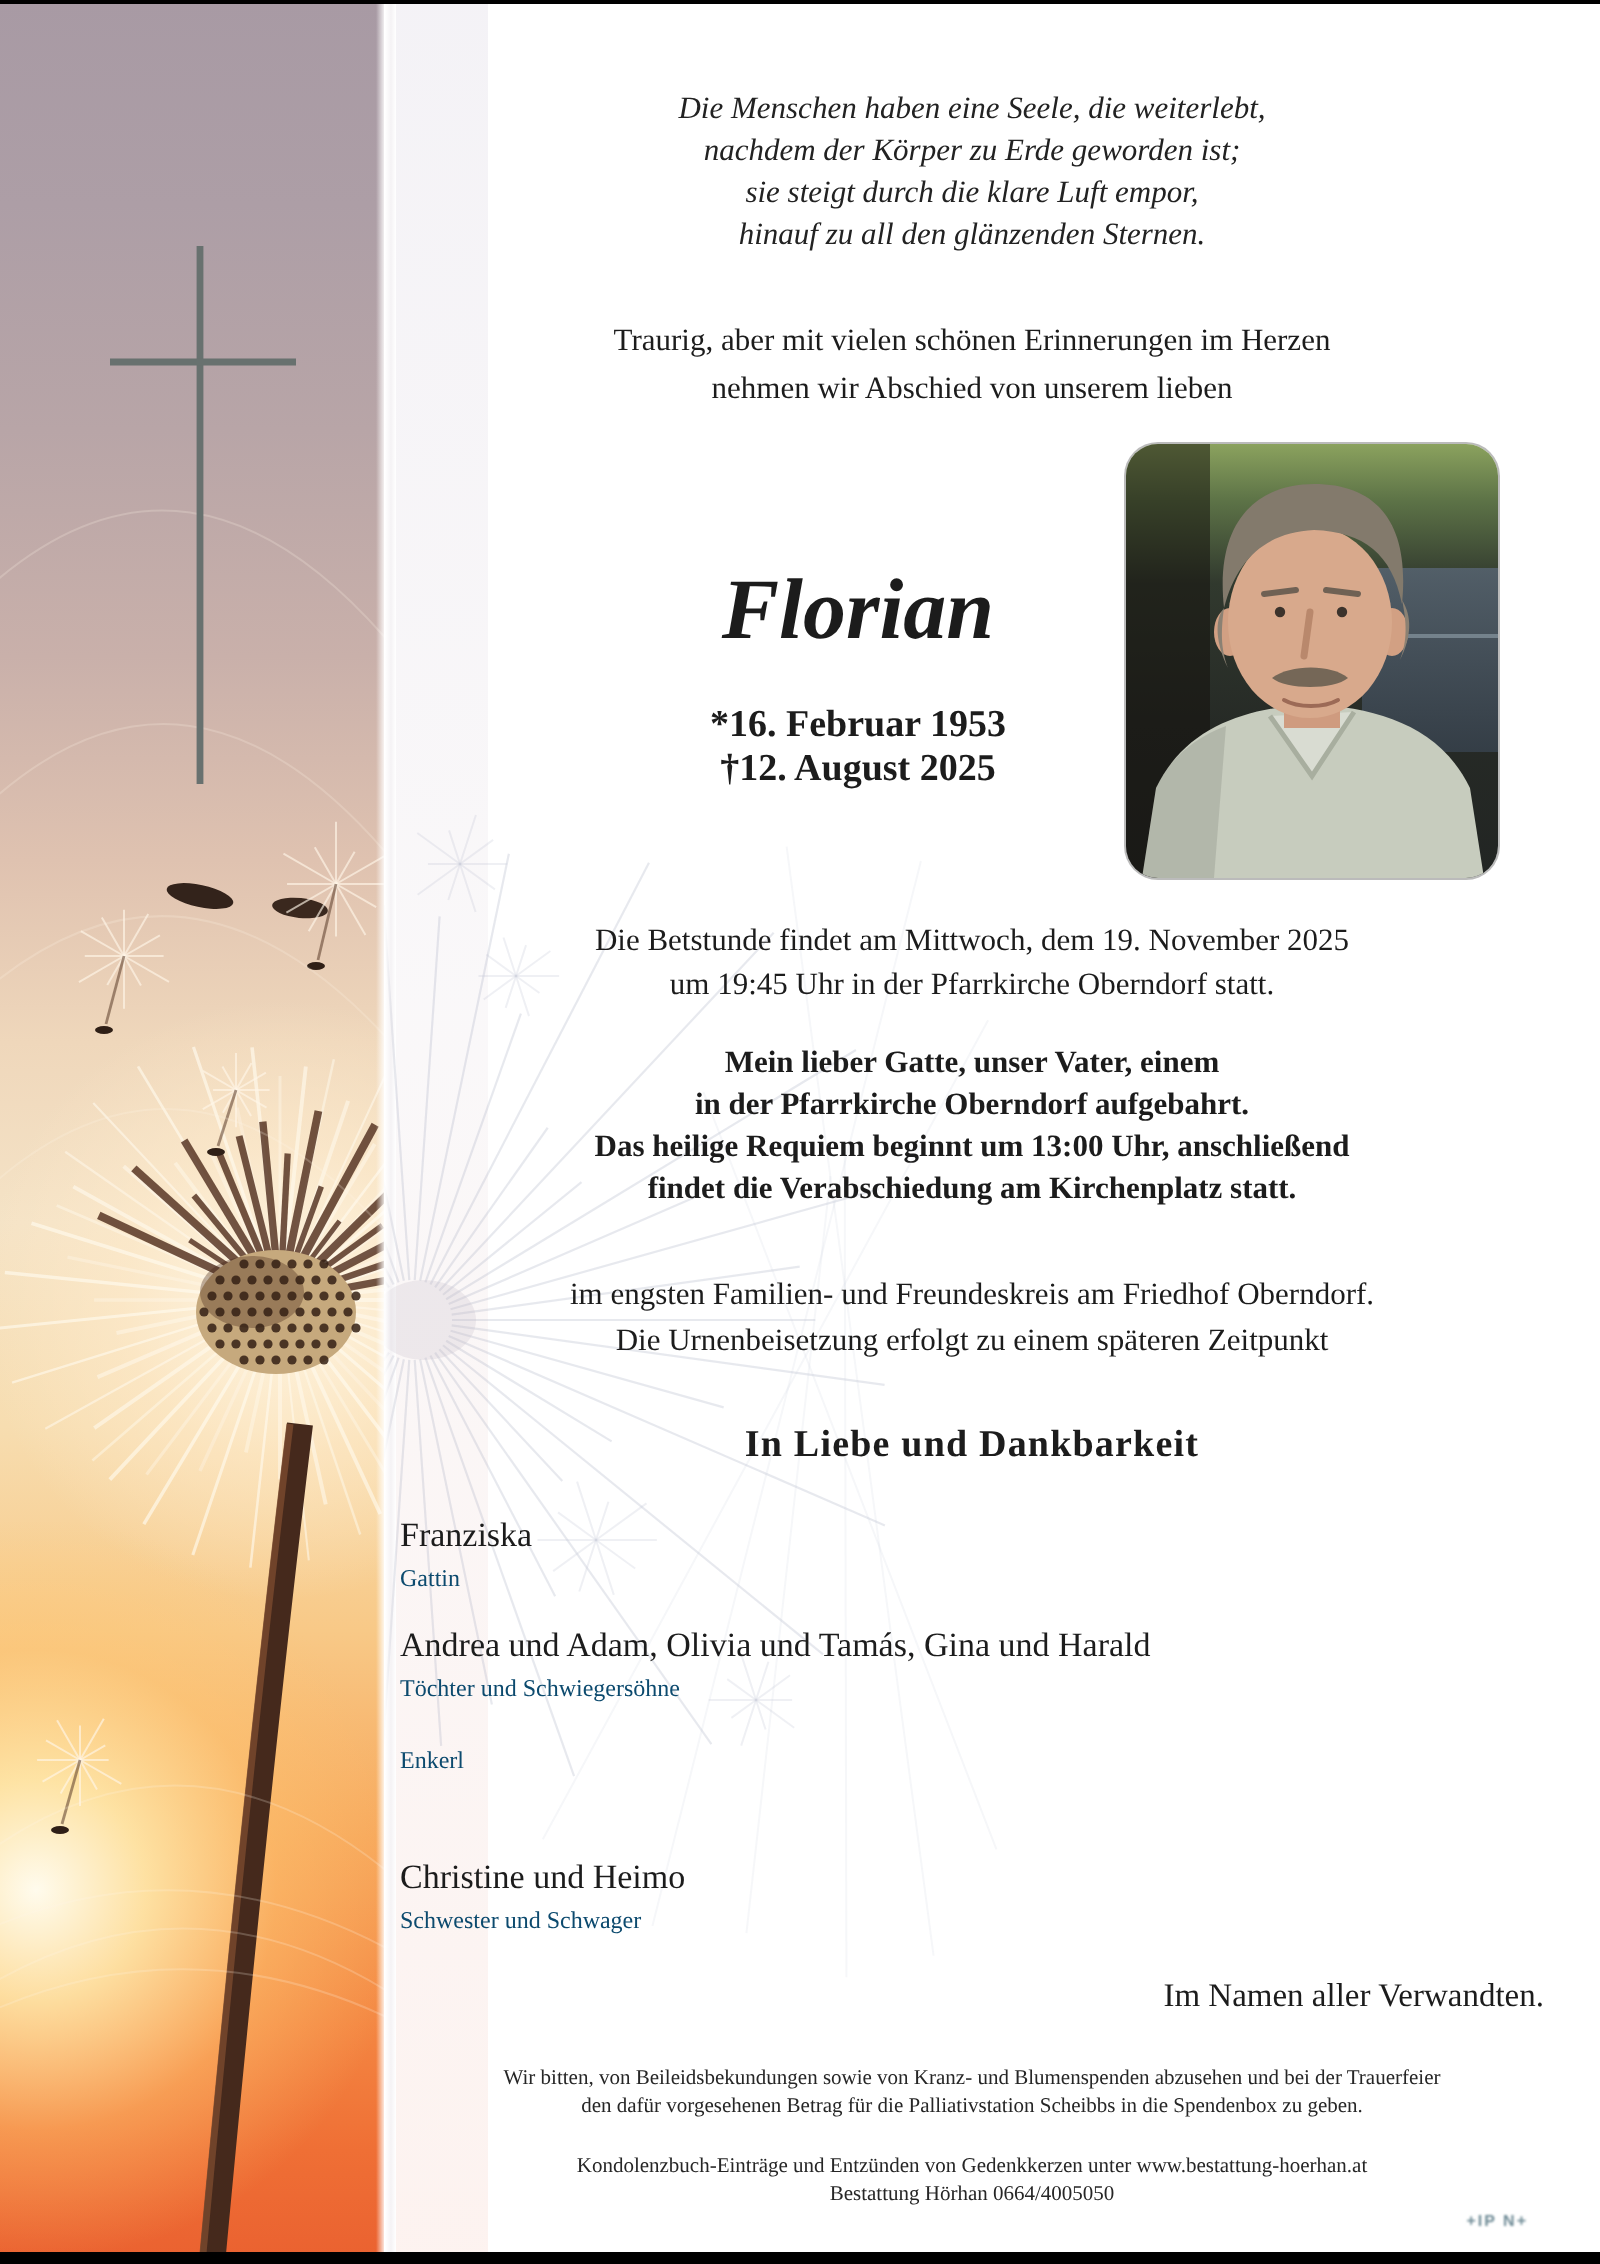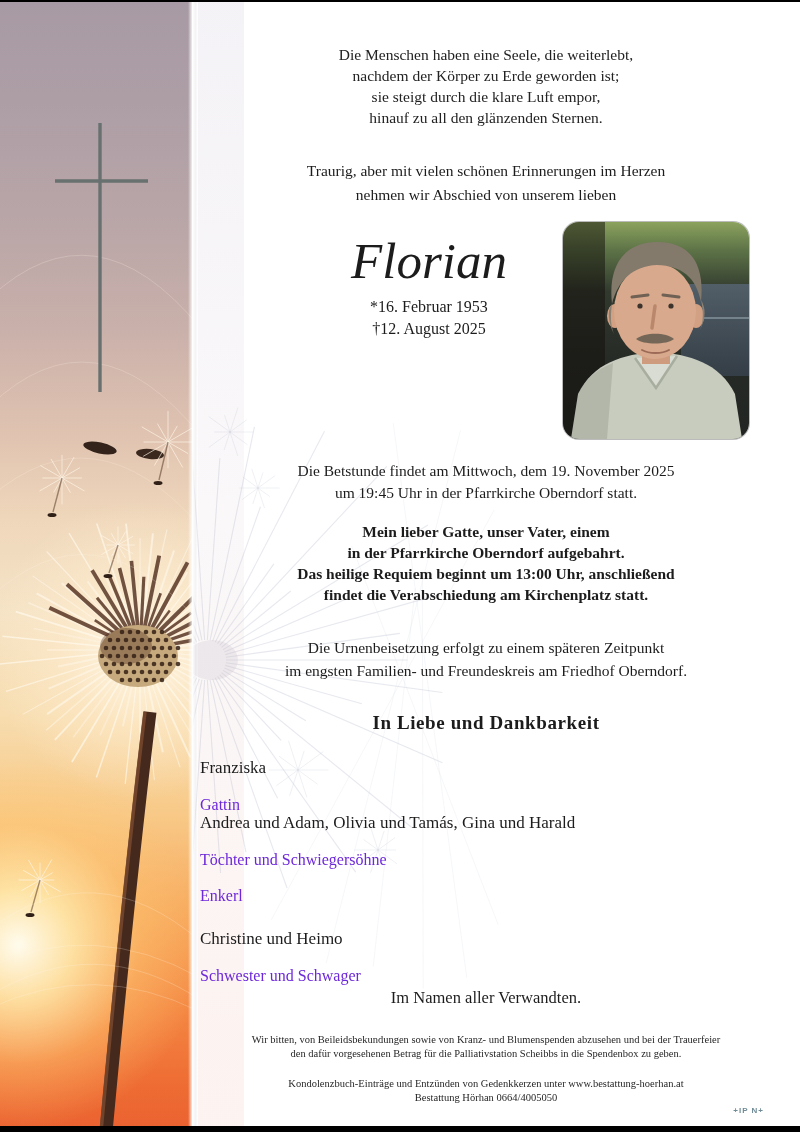--- a/index.html
+++ b/index.html
@@ -31,38 +31,38 @@
   }
   #ghost-band{
     position:absolute;left:198px;top:0;width:46px;height:1132px;z-index:1;
     background:linear-gradient(to bottom, rgba(186,176,200,0.16), rgba(214,198,208,0.12) 45%, rgba(248,214,204,0.30));
   }
   #ghost{position:absolute;left:178px;top:350px;z-index:1;opacity:0.55;}
 
   
   .blk{position:absolute;left:200px;width:572px;text-align:center;z-index:10;}
   .line{white-space:nowrap;}
-  #poem{top:44px;font-size:15.5px;line-height:21px;color:#222;}
+  #poem{top:44px;font-style:italic;font-size:15.5px;line-height:21px;color:#222;}
   #intro{top:159px;font-size:15.5px;line-height:24px;}
   #name-block{position:absolute;left:240px;width:378px;top:234px;text-align:center;z-index:10;}
-  .deceased-name{font-weight:normal;font-style:italic;font-size:51px;line-height:55px;}
-  #dates{margin-top:7px;font-weight:normal;font-size:16px;line-height:22px;}
+  .deceased-name{font-weight:bold;font-style:italic;font-size:43px;line-height:55px;margin-top:44px;}
+  #dates{margin-top:19px;font-weight:bold;font-size:19px;line-height:22px;}
   #photo-frame{
     position:absolute;left:563px;top:222px;width:186px;height:217px;z-index:10;
     border-radius:16px;overflow:hidden;box-shadow:0 0 0 1px rgba(60,60,60,0.35);
   }
   #betstunde{top:460px;font-size:15.5px;line-height:22px;}
   #aufbahrung{top:521px;font-weight:bold;font-size:15.5px;line-height:21px;}
   #urnen{top:637px;font-size:15.5px;line-height:22.5px;}
   #liebe{top:712px;font-weight:bold;font-size:19px;letter-spacing:0.6px;}
   .fam{position:absolute;left:200px;width:572px;text-align:left;z-index:10;}
   .fam-names{font-size:17px;line-height:22px;}
-  .fam-role{font-size:16px;line-height:16px;margin-top:18px;color:#6d28d9;}
+  .fam-role{font-size:12px;line-height:16px;margin-top:2px;color:#0c4a6e;}
   #fam-0{top:757px;} #fam-1{top:812px;} #fam-2{top:870px;} #fam-3{top:928px;}
-  #im-namen{top:988px;font-size:16.5px;}
+  #im-namen{top:988px;font-size:16.5px;text-align:right;}
   #donation{top:1033px;font-size:10.5px;line-height:13.5px;color:#262626;}
   #condolence{top:1077px;font-size:10.5px;line-height:13.5px;color:#262626;}
   #print-mark{
     position:absolute;right:36px;top:1106px;z-index:10;
     font-size:8px;letter-spacing:1px;color:#6f8b96;filter:blur(0.4px);
     font-family:"Liberation Sans",sans-serif;font-weight:bold;
   }
 </style>
 </head>
 <body>
@@ -450,22 +450,22 @@
 </div>
 
 <div class="blk" id="aufbahrung">
   <div class="line">Mein lieber Gatte, unser Vater, einem</div>
   <div class="line">in der Pfarrkirche Oberndorf aufgebahrt.</div>
   <div class="line">Das heilige Requiem beginnt um 13:00 Uhr, anschließend</div>
   <div class="line">findet die Verabschiedung am Kirchenplatz statt.</div>
 </div>
 
 <div class="blk" id="urnen">
+  <div class="line">im engsten Familien- und Freundeskreis am Friedhof Oberndorf.</div>
   <div class="line">Die Urnenbeisetzung erfolgt zu einem späteren Zeitpunkt</div>
-  <div class="line">im engsten Familien- und Freundeskreis am Friedhof Oberndorf.</div>
 </div>
 
 <div class="blk" id="liebe">In Liebe und Dankbarkeit</div>
 
 <div class="fam" id="fam-0">
   <div class="fam-names">Franziska</div>
   <div class="fam-role">Gattin</div>
 </div>
 <div class="fam" id="fam-1">
   <div class="fam-names">Andrea und Adam, Olivia und Tamás, Gina und Harald</div>

